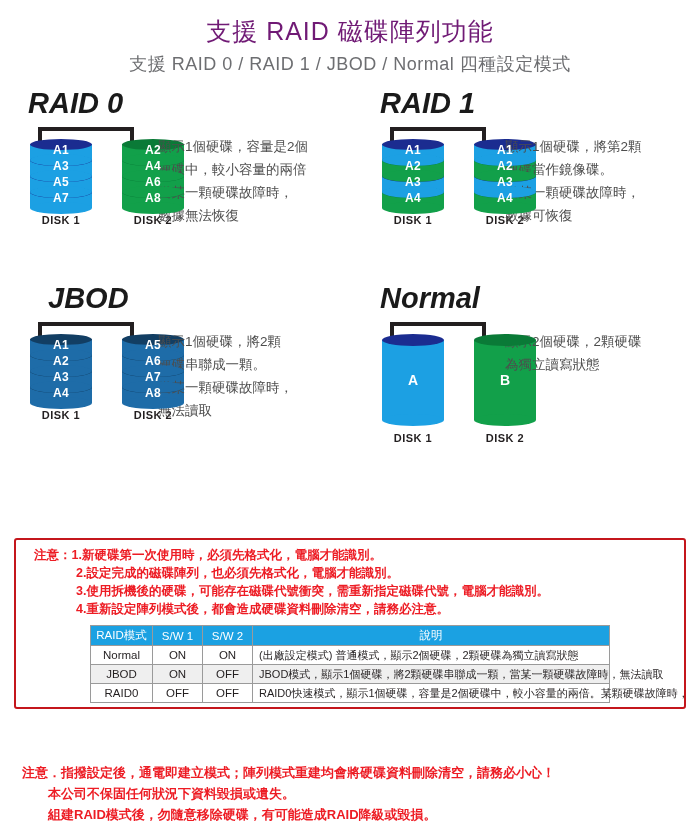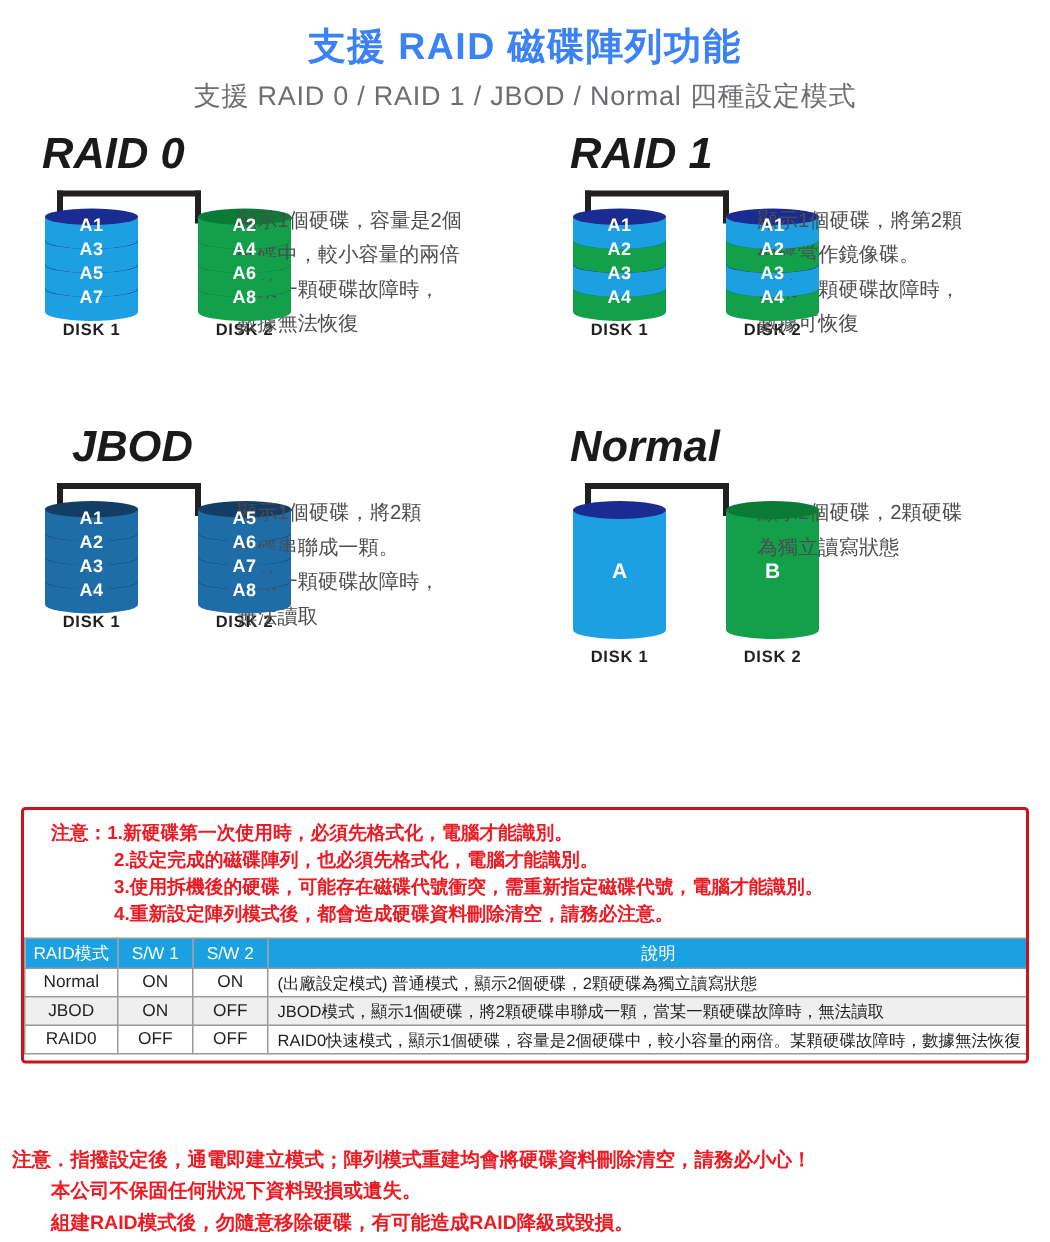--- a/index.html
+++ b/index.html
@@ -10,24 +10,24 @@
     font-family: "Liberation Sans", "DejaVu Sans", sans-serif;
     color: #58595b;
     overflow: hidden;
     position: relative;
   }
 
   
   .header { text-align: center; padding-top: 12px; }
   .main-title {
     font-size: 25px;
-    color: #3b82f6;
+    color: #701a75;
     letter-spacing: 1px;
     line-height: 38px;
-    font-weight: 700;
+    font-weight: 400;
   }
   .sub-title {
     font-size: 18px;
     color: #6d6e71;
     line-height: 29px;
     letter-spacing: 0.5px;
   }
 
   
   .diagrams {
@@ -61,21 +61,21 @@
     border-top: 4px solid #231f20;
     border-left: 4px solid #231f20;
     border-right: 4px solid #231f20;
   }
 
   
   .disks {
     position: absolute;
     top: 52px;
     display: flex;
-    gap: 40px;
+    gap: 30px;
   }
 
   .disk-col { width: 62px; text-align: center; }
   .disk-label {
     font-size: 11px;
     font-weight: bold;
     color: #231f20;
     letter-spacing: 0.5px;
     margin-top: 6px;
     font-family: "Liberation Sans", sans-serif;
@@ -168,21 +168,21 @@
     font-size: 12.5px;
     font-weight: bold;
     line-height: 18px;
   }
   .notes .n-line { white-space: nowrap; }
   .notes .n-indent { padding-left: 42px; }
 
   
   table.raid-table {
     border-collapse: collapse;
-    width: 684px;
+    width: 520px;
     margin: 2px auto 4px auto;
     font-size: 11.5px;
     color: #231f20;
     table-layout: fixed;
   }
   table.raid-table th, table.raid-table td {
     border: 1px solid #9a9a9a;
     height: 19px;
     padding: 0 3px;
   }
@@ -203,21 +203,21 @@
     white-space: nowrap;
   }
   tr.alt td { background: #efefef; }
   tr.plain td { background: #ffffff; }
   .col-mode { width: 62px; }
   .col-sw { width: 50px; }
 
   
   .warning {
     position: absolute;
-    left: 8px;
+    left: 22px;
     top: 762px;
     color: #ed1c24;
     font-size: 13px;
     font-weight: bold;
     line-height: 21px;
   }
   .warning .w-line { white-space: nowrap; }
   .warning .w-indent { padding-left: 26px; }
 </style>
 </head>

